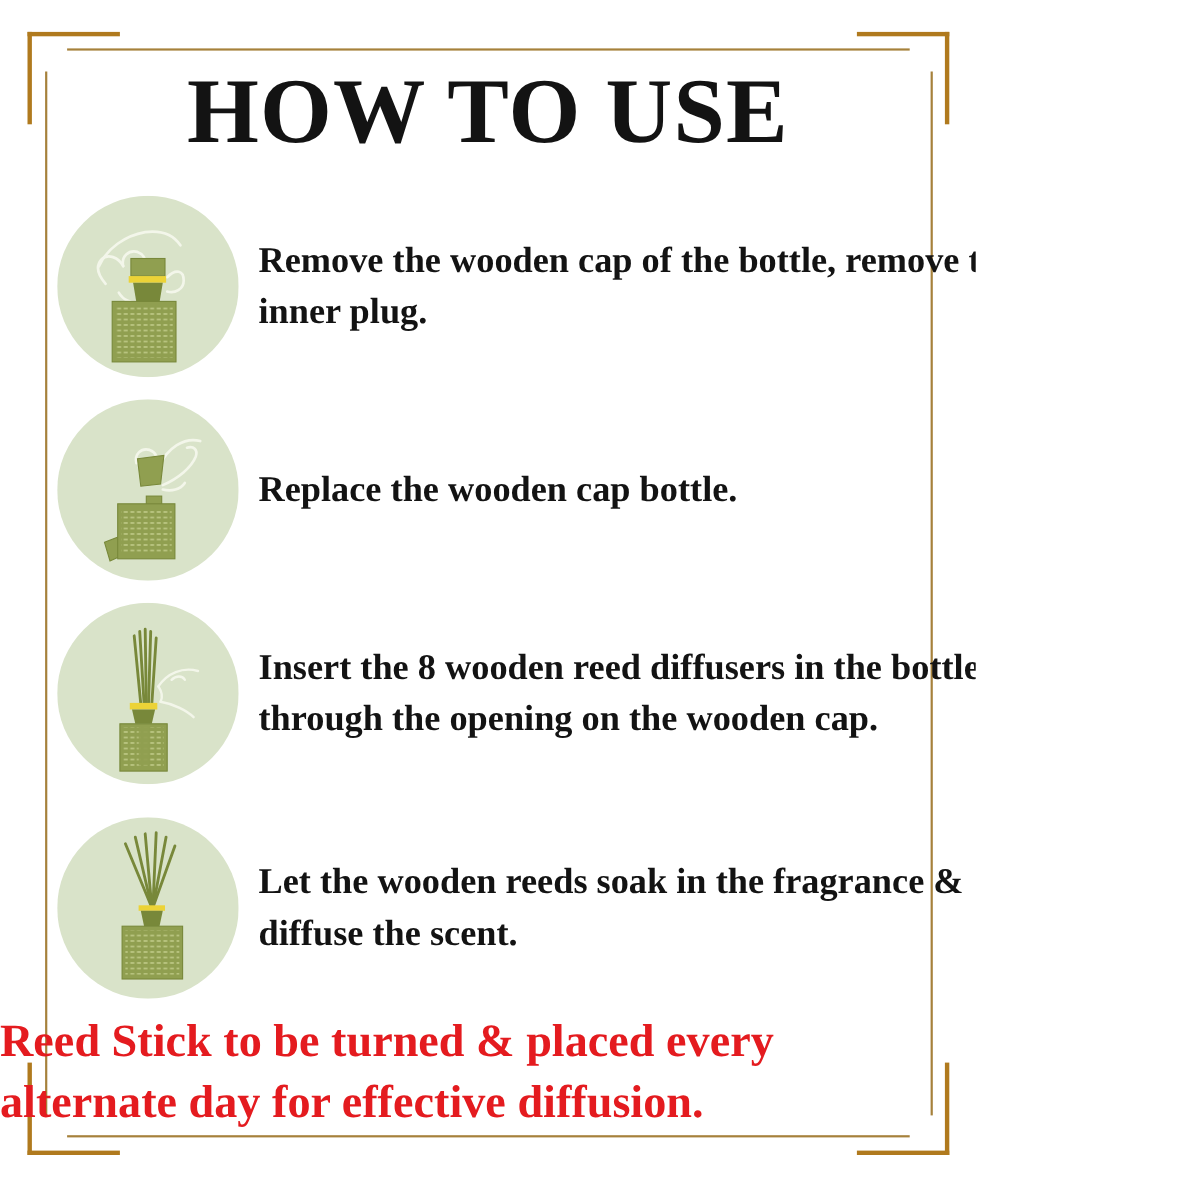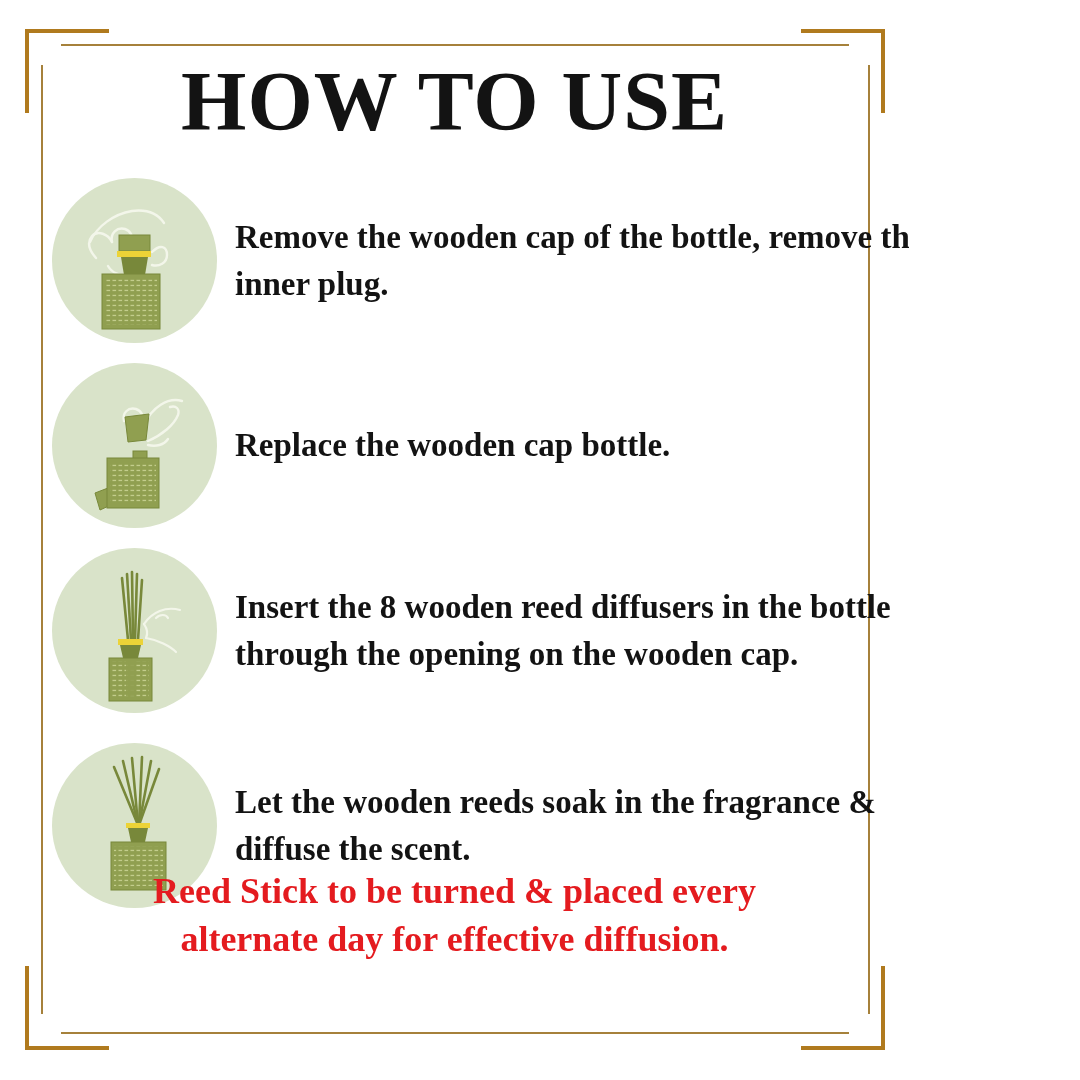--- a/index.html
+++ b/index.html
@@ -1,20 +1,19 @@
 <!DOCTYPE html>
 <html style="--background: #ffffff; --text-black: #131313; --note-red: #e41b1f; --frame-thick-gold: #b07a1e; --frame-thin-gold: #a6813b; --icon-circle-sage: #d9e3c9; --bottle-olive: #909f50; --bottle-dark-olive: #78883a; --bottle-texture: #c3cd8c; --band-yellow: #ecd337; --hand-outline: #f3f6ea;"><head>
 <meta charset="utf-8">
 <style>
   html,body{margin:0;padding:0;background:#fff;}
   .canvas{
     position:relative;width:887px;height:1080px;overflow:hidden;
     background:var(--background,#ffffff);
     font-family:"Liberation Serif", serif;
-    padding-left:22px;
   }
   
   .frame-line{position:absolute;background:var(--frame-thin-gold,#a6813b);}
   .frame-line.top{top:44px;left:61px;right:60px;height:2px;}
   .frame-line.bottom{bottom:46px;left:61px;right:60px;height:2px;}
   .frame-line.left{left:41px;top:65px;bottom:66px;width:2px;}
   .frame-line.right{right:39px;top:65px;bottom:66px;width:2px;}
   .corner{position:absolute;width:80px;height:80px;border:0 solid var(--frame-thick-gold,#b07a1e);}
   .corner.tl{left:25px;top:29px;border-top-width:4px;border-left-width:4px;}
   .corner.tr{right:24px;top:29px;border-top-width:4px;border-right-width:4px;}
@@ -27,22 +26,22 @@
     color:var(--text-black,#131313);
   }
   .step{position:absolute;left:52px;width:965px;display:flex;align-items:center;gap:18px;height:165px;}
   .step.s1{top:178px;} .step.s2{top:363px;} .step.s3{top:548px;} .step.s4{top:743px;}
   .icon{width:165px;height:165px;flex:0 0 165px;display:block;}
   .step-text{
     font-size:33px;font-weight:700;line-height:1.42;white-space:pre-line;
     color:var(--text-black,#131313);max-width:800px;
   }
   .note{
-    position:absolute;top:868px;left:0;width:100%;text-align:center;
-    font-size:36px;font-weight:700;line-height:1.32;white-space:pre-line;
+    position:absolute;top:920px;left:0;width:100%;text-align:left;
+    font-size:42px;font-weight:700;line-height:1.32;white-space:pre-line;
     color:var(--note-red,#e41b1f);
   }
 </style>
 </head>
 <body>
 
 <div class="canvas">
 
   <div class="frame-line top"></div>
   <div class="frame-line bottom"></div>

